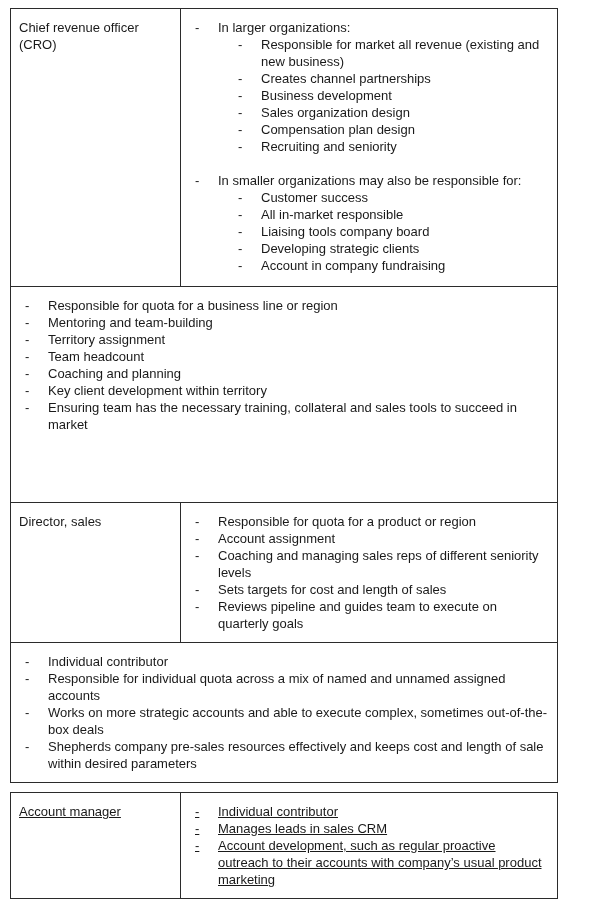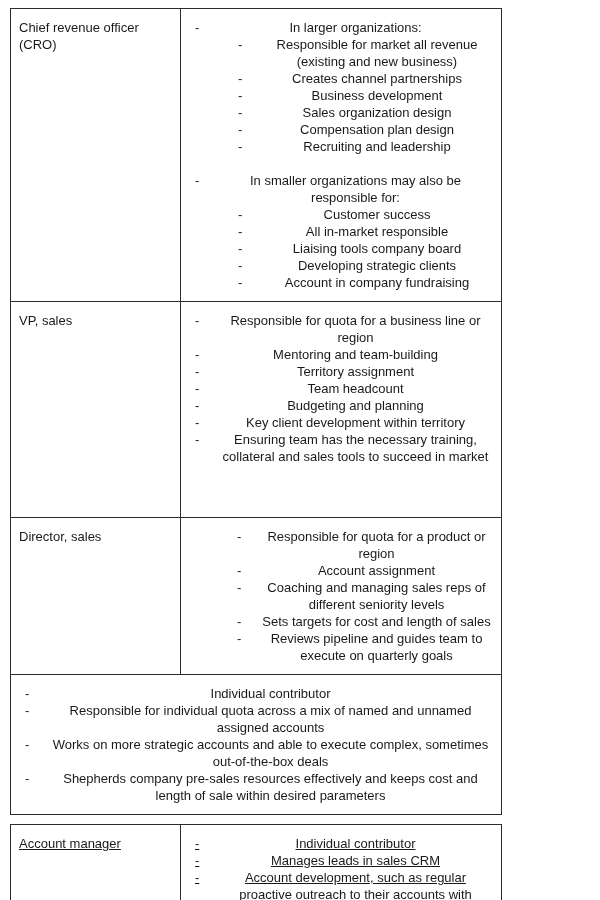--- a/index.html
+++ b/index.html
@@ -17,47 +17,47 @@
     height: 900px;
     background: var(--bg-color);
     color: var(--text-color);
     font-family: "Liberation Sans", "DejaVu Sans", sans-serif;
     font-size: 13px;
     line-height: 17px;
     overflow: hidden;
   }
   .doc { padding: 8px 0 0 10px; }
   .rtable {
-    width: 492px;
+    width: 548px;
     border: 1px solid var(--border-color);
     background: var(--bg-color);
   }
   .rtable.second { margin-top: 9px; }
   .trow { display: flex; align-items: stretch; }
   .trow + .trow { border-top: 1px solid var(--border-color); }
   .cell-role {
     flex: 0 0 170px;
     border-right: 1px solid var(--border-color);
     padding: 10px 10px 8px 8px;
   }
   .cell-resp {
     flex: 1;
     min-width: 0;
     padding: 10px 8px 10px 10px;
   }
   .row-cro      { min-height: 277px; }
   .row-vp       { min-height: 216px; }
-  .row-director { min-height: 129px; gap: 42px; }
+  .row-director { min-height: 129px; }
   .row-sae      { min-height: 139px; }
   .row-am       { min-height: 90px; text-decoration: underline;  }
   .blist.level1 { margin-left: 4px; }
   .blist.level2 { margin-left: 43px; }
   .brow { display: flex; align-items: flex-start; }
   .dash { flex: 0 0 23px; }
-  .btext { flex: 1; min-width: 0; text-align: center; }
+  .btext { flex: 1; min-width: 0; }
   .spacer { height: 17px; }
   .paragraph { margin: 0; }
 </style>
 </head>
 <body>
 
 <div class="doc">
 
   <div class="rtable first">
 
@@ -99,21 +99,21 @@
                 </div>
                 <div class="bitem">
                   <div class="brow">
                     <span class="dash">-</span>
                     <span class="btext">Compensation plan design</span>
                   </div>
                 </div>
                 <div class="bitem">
                   <div class="brow">
                     <span class="dash">-</span>
-                    <span class="btext">Recruiting and leadership</span>
+                    <span class="btext">Recruiting and seniority</span>
                   </div>
                 </div>
               </div>
             </div>
           </div>
           <div class="spacer"></div>
           <div class="blist level1">
             <div class="bitem">
               <div class="brow">
                 <span class="dash">-</span>
@@ -150,23 +150,20 @@
                     <span class="btext">Account in company fundraising</span>
                   </div>
                 </div>
               </div>
             </div>
           </div>
         </div>
     </div>
 
     <div class="trow row-vp">
-      <div class="cell-role">
-        <span>VP, sales</span>
-      </div>
       <div class="cell-resp">
           <div class="blist level1">
             <div class="bitem">
               <div class="brow">
                 <span class="dash">-</span>
                 <span class="btext">Responsible for quota for a business line or region</span>
               </div>
             </div>
             <div class="bitem">
               <div class="brow">
@@ -182,21 +179,21 @@
             </div>
             <div class="bitem">
               <div class="brow">
                 <span class="dash">-</span>
                 <span class="btext">Team headcount</span>
               </div>
             </div>
             <div class="bitem">
               <div class="brow">
                 <span class="dash">-</span>
-                <span class="btext">Budgeting and planning</span>
+                <span class="btext">Coaching and planning</span>
               </div>
             </div>
             <div class="bitem">
               <div class="brow">
                 <span class="dash">-</span>
                 <span class="btext">Key client development within territory</span>
               </div>
             </div>
             <div class="bitem">
               <div class="brow">

